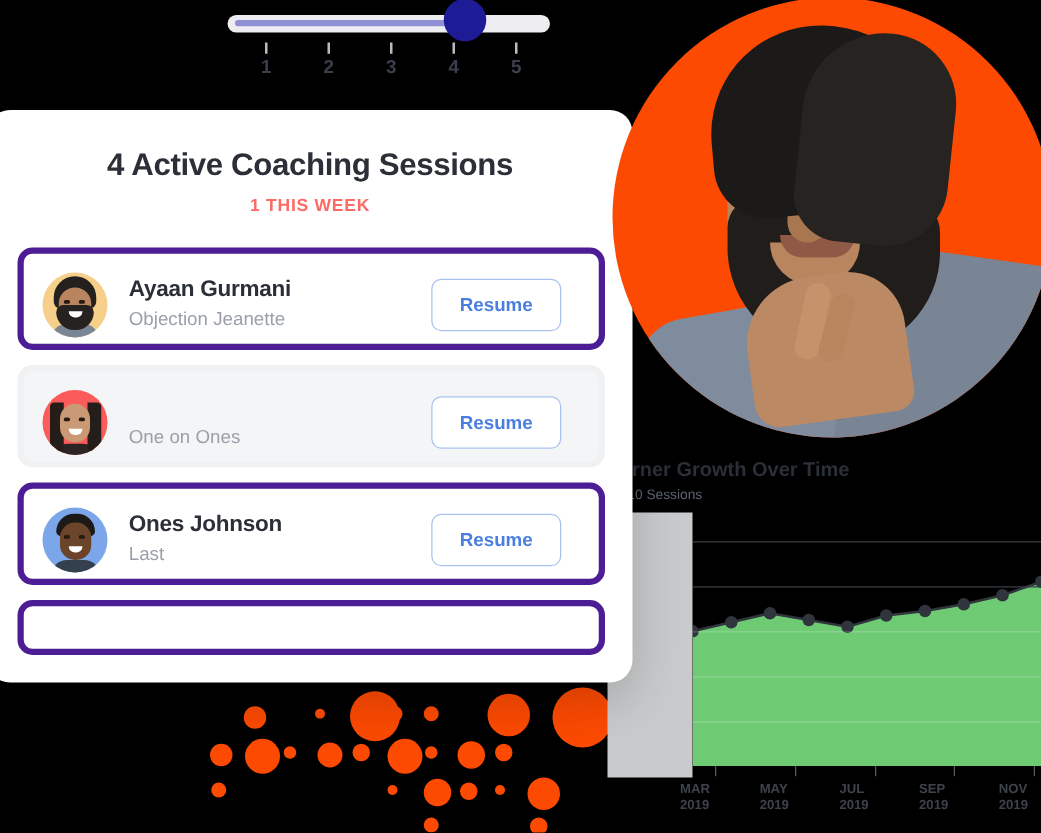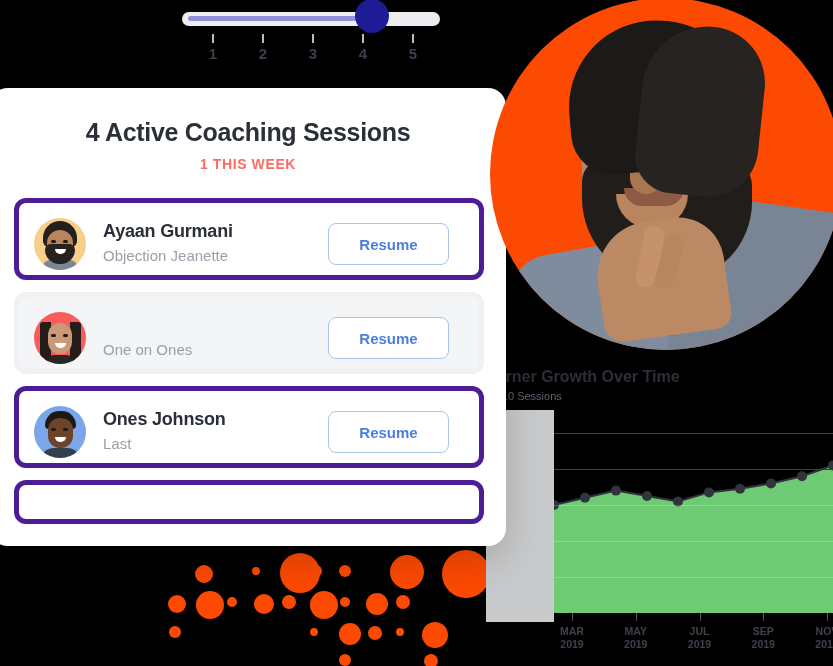--- a/index.html
+++ b/index.html
@@ -91,21 +91,21 @@
   }
   .ylabs { position:absolute; left:34px; top:53px; width:48px; height:198px; }
   .axis-title {
     position:absolute; left:-28px; top:92px; width:110px; text-align:center;
     font-size:9.5px; font-weight:700; letter-spacing:1.2px; color:#2b2f38;
     transform: rotate(-90deg);
   }
   .xaxis { position:absolute; left:86px; top:251px; width:279px; height:52px; }
   .xtick { position:absolute; top:0; width:1px; height:8px; background:#555a62; }
   .xlab {
-    position:absolute; top:12px; width:56px; text-align:center;
+    position:absolute; top:12px; width:56px; 
     font-size:10.5px; font-weight:700; color:#3d424b; line-height:13px;
   }
   .scorecol {
     position:absolute; left:486px; top:410px; width:68px; height:212px;
     background:#c9cacb; z-index:4;
   }
 
   
   .card {
     position:absolute; left:-10px; top:88px; width:516px; height:458px;
@@ -147,21 +147,21 @@
   .av-body-b { position:absolute; left:6px; top:42px; width:41px; height:16px; background:#35404e; border-radius:14px 14px 0 0; }
   .r-name {
     position:absolute; left:84px; top:18px;
     font-size:18px; font-weight:700; color:#2b2f38; letter-spacing:-.2px;
   }
   .r-sub {
     position:absolute; left:84px; top:44px;
     font-size:15px; font-weight:400; color:#9aa0a9;
   }
   .r-btn {
-    position:absolute; right:30px; top:20px; width:121px; height:42px;
+    position:absolute; right:30px; top:20px; width:104px; height:42px;
     border:1.5px solid #a8c3ef; border-radius:8px; background:#fff;
     font-family:"Liberation Sans", sans-serif;
     font-size:15px; font-weight:700; color:#4a7fe0; cursor:pointer;
   }
 
   
   .dots { position:absolute; left:150px; top:550px; width:345px; height:116px; z-index:2; }
   .dot { position:absolute; border-radius:50%; background:#fc4a02; }
 </style>
 </head>

